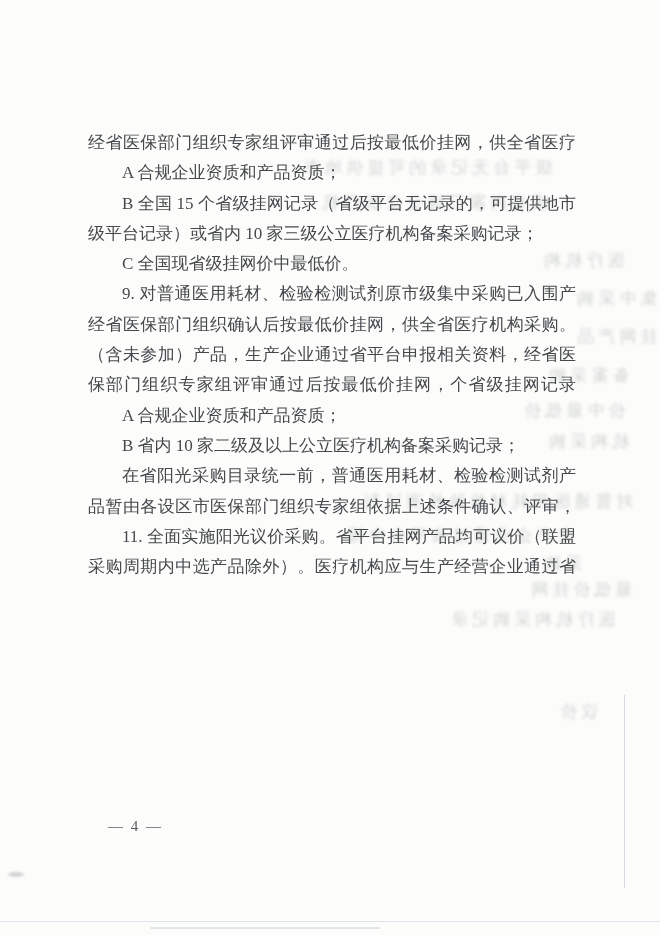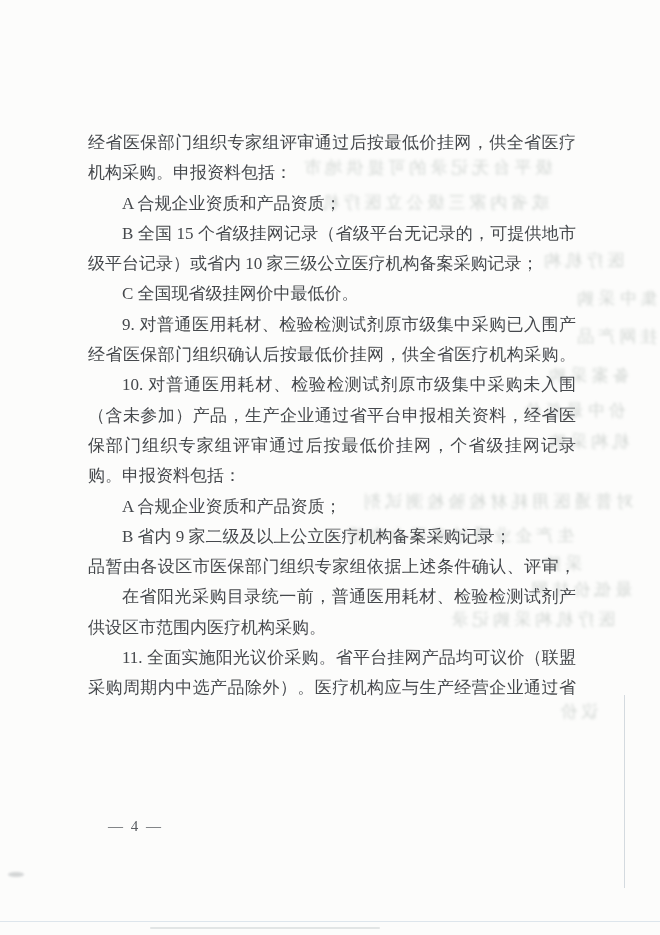--- a/index.html
+++ b/index.html
@@ -99,36 +99,32 @@
       <div class="ghost" style="left: 360px; top: 490px;">对普通医用耗材检验检测试剂</div>
       <div class="ghost" style="left: 343px; top: 524px;">生产企业通过省平台申报</div>
       <div class="ghost" style="left: 540px; top: 552px;">采购</div>
       <div class="ghost" style="left: 527px; top: 578px;">最低价挂网</div>
       <div class="ghost" style="left: 447px; top: 608px;">医疗机构采购记录</div>
       <div class="ghost" style="left: 556px; top: 700px;">议价</div>
     </div>
 
   <div class="text-block">
       <div class="line fill">经省医保部门组织专家组评审通过后按最低价挂网，供全省医疗</div>
-      <div class="line">机构采购。申报资料包括：</div>
       <div class="line indent">A 合规企业资质和产品资质；</div>
       <div class="line indent fill">B 全国 15 个省级挂网记录（省级平台无记录的，可提供地市</div>
       <div class="line">级平台记录）或省内 10 家三级公立医疗机构备案采购记录；</div>
       <div class="line indent">C 全国现省级挂网价中最低价。</div>
       <div class="line indent fill">9. 对普通医用耗材、检验检测试剂原市级集中采购已入围产</div>
       <div class="line fill">经省医保部门组织确认后按最低价挂网，供全省医疗机构采购。</div>
-      <div class="line indent fill">10. 对普通医用耗材、检验检测试剂原市级集中采购未入围</div>
       <div class="line fill">（含未参加）产品，生产企业通过省平台申报相关资料，经省医</div>
       <div class="line fill">保部门组织专家组评审通过后按最低价挂网，个省级挂网记录</div>
-      <div class="line">购。申报资料包括：</div>
       <div class="line indent">A 合规企业资质和产品资质；</div>
-      <div class="line indent">B 省内 9 家二级及以上公立医疗机构备案采购记录；</div>
+      <div class="line indent">B 省内 10 家二级及以上公立医疗机构备案采购记录；</div>
+      <div class="line indent fill">在省阳光采购目录统一前，普通医用耗材、检验检测试剂产</div>
       <div class="line fill">品暂由各设区市医保部门组织专家组依据上述条件确认、评审，</div>
-      <div class="line indent fill">在省阳光采购目录统一前，普通医用耗材、检验检测试剂产</div>
-      <div class="line">供设区市范围内医疗机构采购。</div>
       <div class="line indent fill">11. 全面实施阳光议价采购。省平台挂网产品均可议价（联盟</div>
       <div class="line fill">采购周期内中选产品除外）。医疗机构应与生产经营企业通过省</div>
     </div>
 
   <div class="page-number">— 4 —</div>
 
   <div class="scan-vline"></div>
   <div class="scan-hline"></div>
   <div class="scan-smudge"></div>
   <div class="scan-speck"></div>

